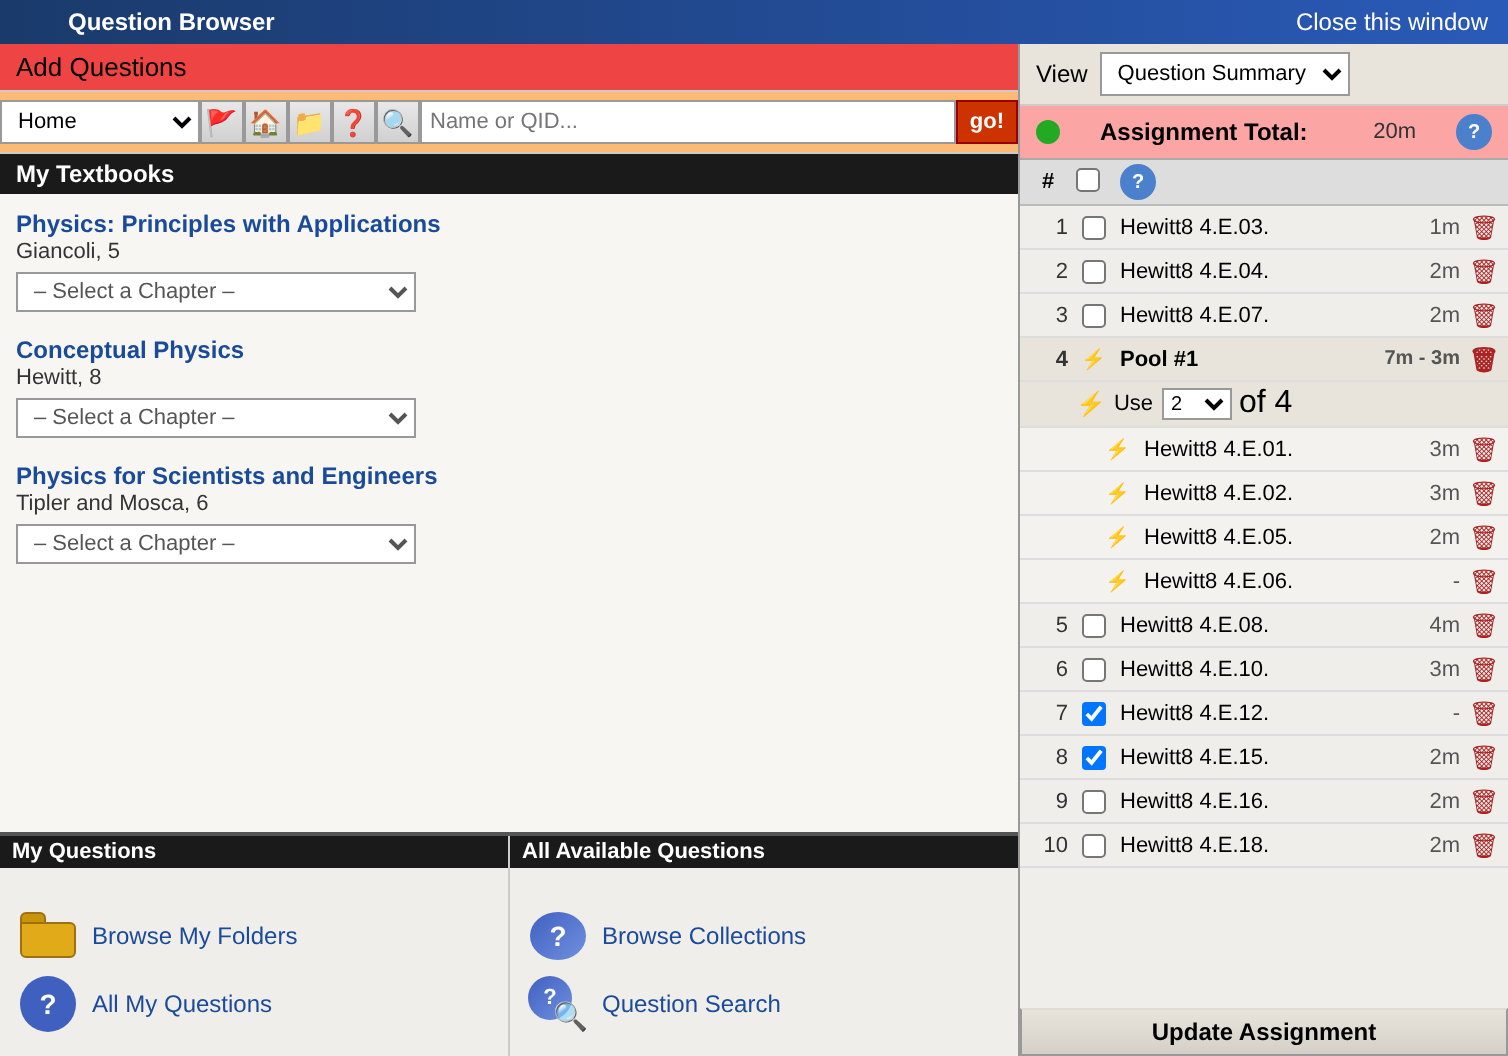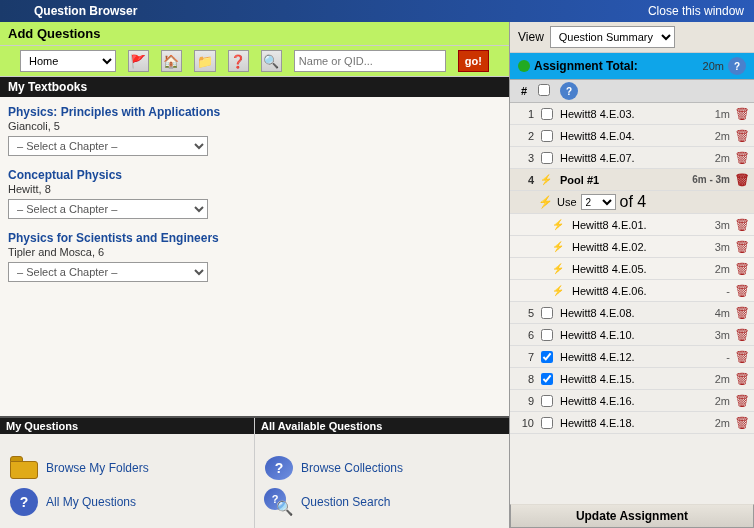--- a/index.html
+++ b/index.html
@@ -34,35 +34,35 @@
     
     .left-panel {
       width: 510px;
       background: #f0eeea;
       border-right: 1px solid #999;
       display: flex;
       flex-direction: column;
     }
 
     .add-questions-header {
-      background: #bef264;
+      background: #ef4444;
       padding: 4px 8px;
-      font-weight: bold;
+      font-weight: normal;
       font-size: 13px;
       border-bottom: 1px solid #ccc;
     }
 
     
     .toolbar {
       display: flex;
       align-items: center;
-      padding: 4px 20px;
-      background: #bef264;
+      padding: 4px 0;
+      background: #fdba74;
       border-bottom: 1px solid #ccc;
-      gap: 12px;
+      gap: 0;
     }
     .toolbar-select {
       height: 22px;
       font-size: 11px;
       border: 1px solid #999;
       background: white;
       padding: 1px 4px;
       width: 100px;
     }
     .toolbar-btn {
@@ -226,23 +226,23 @@
     
     .assignment-section {
       flex: 1;
       overflow-y: auto;
     }
 
     .assignment-header {
       display: flex;
       align-items: center;
       padding: 4px 8px;
-      background: #0ea5e9;
+      background: #fca5a5;
       border-bottom: 1px solid #aaa;
-      gap: 4px;
+      gap: 20px;
     }
     .green-dot {
       width: 12px;
       height: 12px;
       background: #22aa22;
       border-radius: 50%;
       flex-shrink: 0;
     }
     .assignment-title { font-weight: bold; font-size: 12px; flex: 1; }
     .assignment-total { font-size: 11px; color: #333; }
@@ -510,21 +510,21 @@
           </span>
         <span class="row-label">Hewitt8 4.E.07.</span>
         <span class="row-time">2m</span>
         <span class="row-delete">🗑</span>
       </div>
 
       <div class="table-row pool-header">
         <span class="row-num">4</span>
         <span class="row-check" style="font-size:10px;">⚡</span>
         <span class="row-label" style="font-weight:bold;">Pool #1</span>
-        <span class="row-time" style="width:50px;font-size:10px;">6m - 3m</span>
+        <span class="row-time" style="width:50px;font-size:10px;">7m - 3m</span>
         <span class="row-delete">🗑</span>
       </div>
 
       <div class="pool-use-row">
         <span style="width:20px;"></span>
         <span class="pool-icon">⚡</span>
         <span class="use-label">Use</span>
         <select class="use-select">
           <option>2</option>
           <option>1</option>

